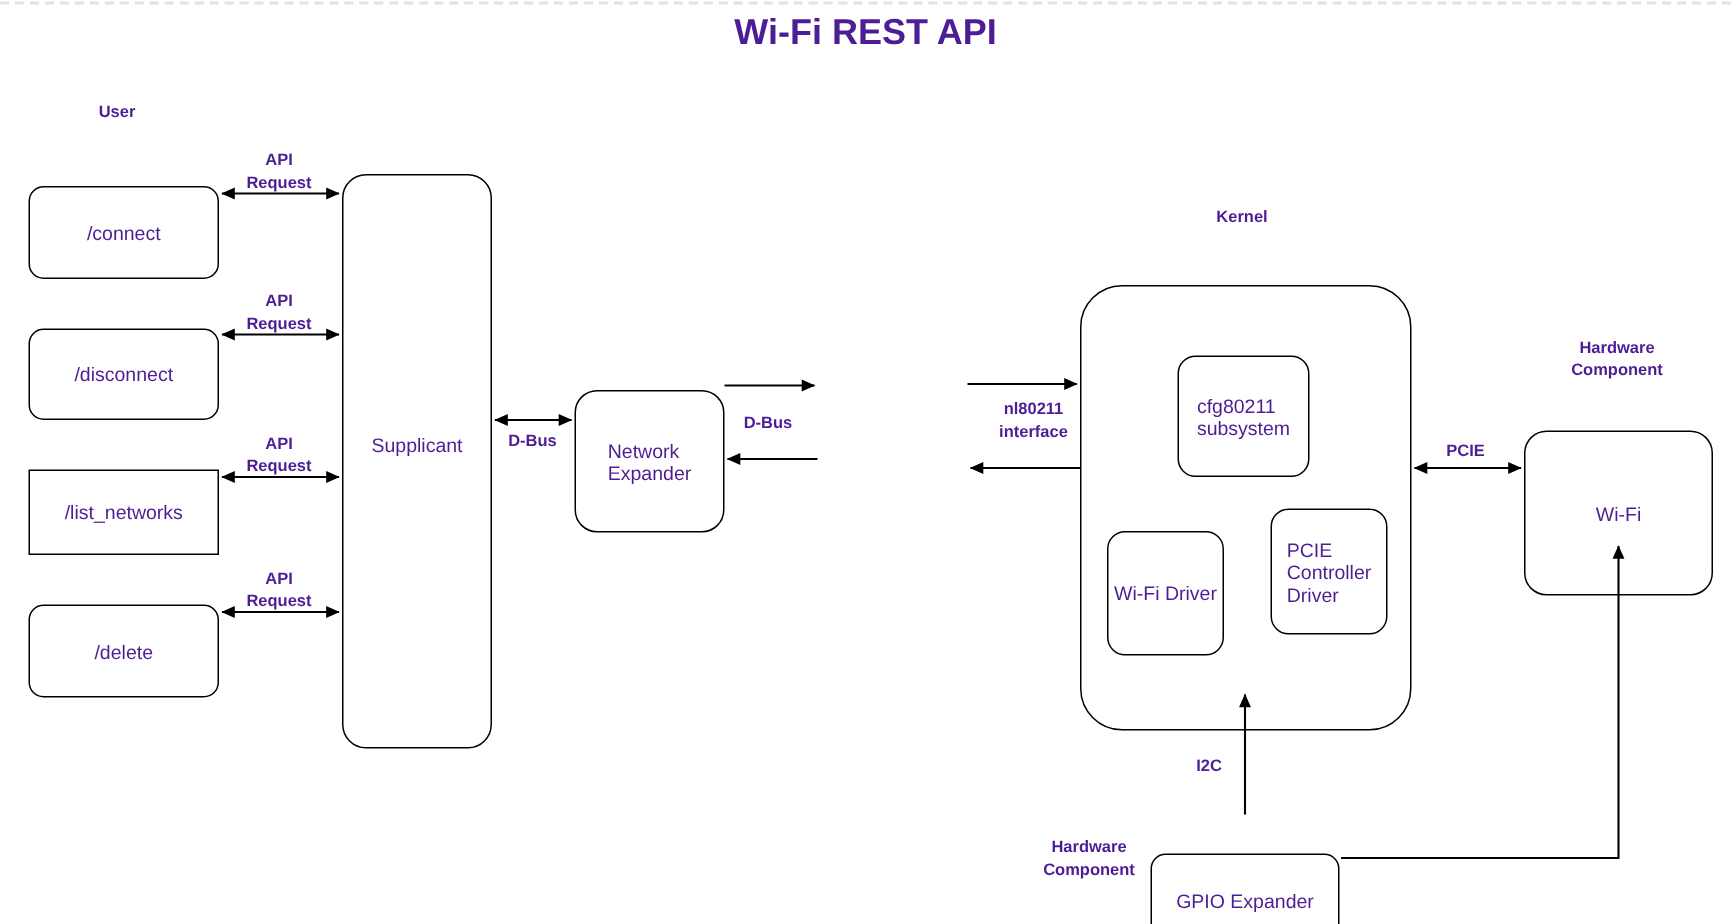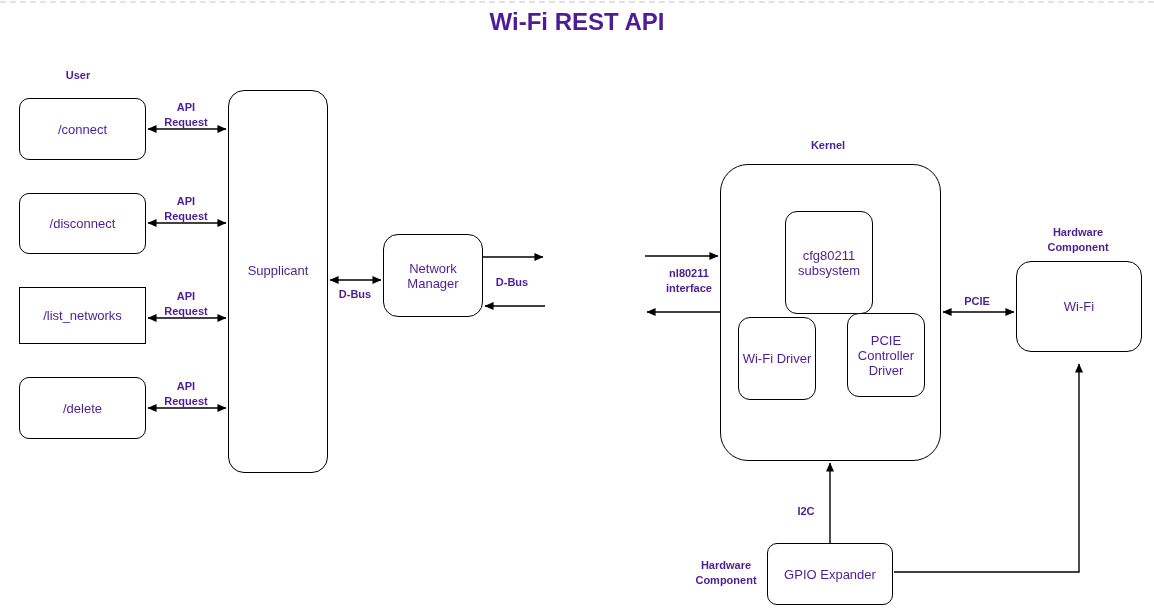--- a/index.html
+++ b/index.html
@@ -17,43 +17,43 @@
     border-top:2px dashed #e2e2e2;
   }
   .diagram-title{
     position:absolute;left:0;top:8px;width:1154px;
     text-align:center;font-size:24px;font-weight:bold;letter-spacing:0;
   }
   .node{
     position:absolute;box-sizing:border-box;
     border:1.5px solid #000;background:#fff;
     display:flex;align-items:center;justify-content:center;
-    text-align:center;font-size:13px;line-height:15px;
+    font-size:13px;line-height:15px;margin-top:26px;
   }
   .lbl{
     position:absolute;font-size:11px;line-height:15px;text-align:center;font-weight:bold;
   }
   .lbl-left{text-align:left;}
   .lbl-right{text-align:center;}
   svg.connectors{position:absolute;left:0;top:0;pointer-events:none;}
 
   
   #n-connect        {left:19px;  top:98px;  width:127px; height:62px;  border-radius:10px;}
   #n-disconnect     {left:19px;  top:193px; width:127px; height:61px;  border-radius:10px;}
   #n-list-networks  {left:19px;  top:287px; width:127px; height:57px;  border-radius:0;}
   #n-delete         {left:19px;  top:377px; width:127px; height:62px;  border-radius:10px;}
   #n-application    {left:228px; top:90px;  width:100px; height:383px; border-radius:16px;}
   #n-application .inner{position:relative;top:-11px;}
-  #n-network-manager{left:383px; top:234px; width:100px; height:83px;  border-radius:15px;}
+  #n-network-manager{left:383px; top:234px; width:100px; height:95px;  border-radius:15px;}
   #n-wpa-supplicant {left:545px; top:234px; width:100px; height:95px;  border-radius:15px;}
   #n-kernel         {left:720px; top:164px; width:221px; height:297px; border-radius:28px;}
-  #n-cfg80211       {left:785px; top:211px; width:88px;  height:103px;  border-radius:12px;}
-  #n-wifi-driver    {left:738px; top:317px; width:78px;  height:83px;  border-radius:12px;}
+  #n-cfg80211       {left:785px; top:211px; width:88px;  height:81px;  border-radius:12px;}
+  #n-wifi-driver    {left:738px; top:328px; width:78px;  height:83px;  border-radius:12px;}
   #n-pcie-driver    {left:847px; top:313px; width:78px;  height:84px;  border-radius:12px;}
-  #n-wifi           {left:1016px;top:261px; width:126px; height:91px; border-radius:15px;}
+  #n-wifi           {left:1016px;top:261px; width:126px; height:110px; border-radius:15px;}
   #n-gpio-expander  {left:767px; top:543px; width:126px; height:62px;  border-radius:10px;}
 
   
   #l-user           {left:38px;  top:68px;  width:80px;}
   #l-kernel         {left:778px; top:138px; width:100px;}
   #l-hw-top         {left:1028px;top:225px; width:100px;}
   #l-hw-bottom      {left:676px; top:558px; width:100px;}
   #l-api-1          {left:146px; top:100px; width:80px;}
   #l-api-2          {left:146px; top:194px; width:80px;}
   #l-api-3          {left:146px; top:289px; width:80px;}
@@ -122,21 +122,21 @@
   </div>
   <div class="node" id="n-delete">
     <span>/delete</span>
   </div>
   <div class="node" id="n-application">
     <span class="inner">Supplicant</span>
   </div>
   <div class="node" id="n-network-manager">
     <span>
       <div>Network</div>
-      <div>Manager</div>
+      <div>Expander</div>
     </span>
   </div>
   <div class="node" id="n-cfg80211">
     <span>
       <div>cfg80211</div>
       <div>subsystem</div>
     </span>
   </div>
   <div class="node" id="n-wifi-driver">
     <span>Wi-Fi Driver</span>

